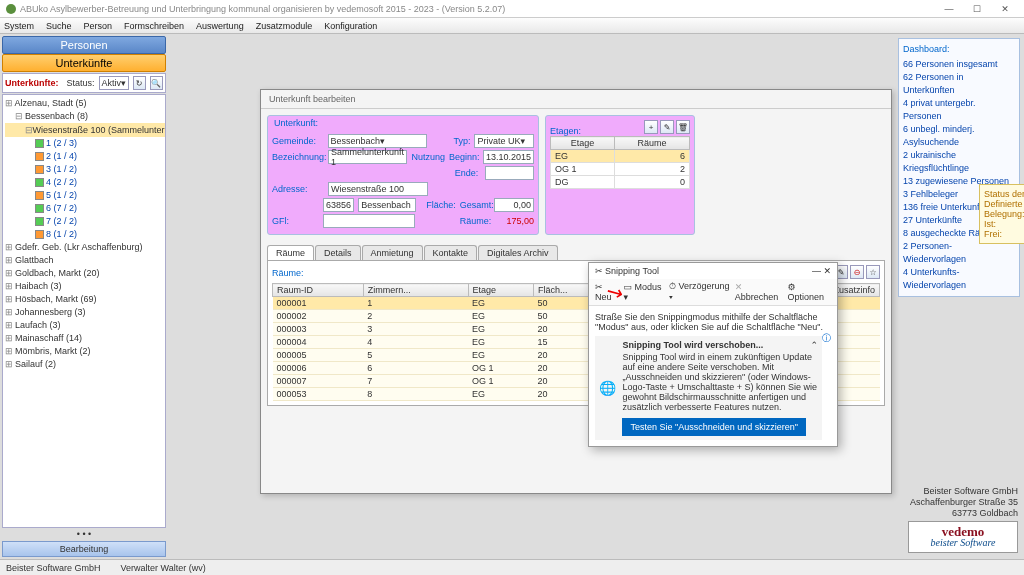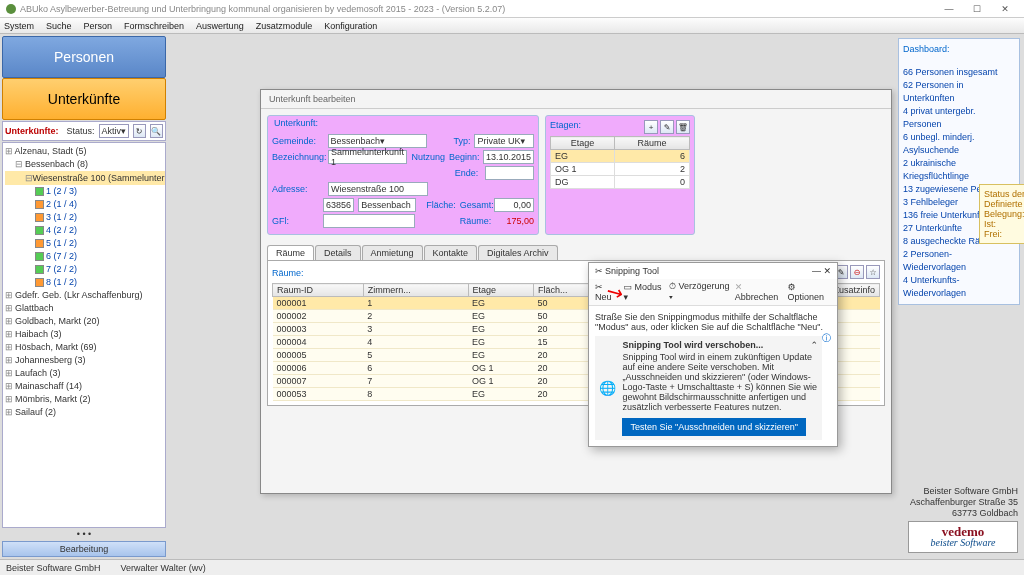--- a/index.html
+++ b/index.html
@@ -6,21 +6,21 @@
 body{background:#ddd;width:1024px;height:575px;position:relative;overflow:hidden}
 .titlebar{height:18px;background:#fff;display:flex;align-items:center;padding:0 6px;border-bottom:1px solid #ccc}
 .titlebar .icon{width:10px;height:10px;background:#5a8f3d;border-radius:50%;margin-right:4px}
 .titlebar .ttl{color:#888;flex:1}
 .winbtns{display:flex;gap:2px}
 .winbtns span{width:26px;text-align:center;color:#555}
 .menubar{height:16px;background:linear-gradient(#fdfdfd,#e8e8e8);display:flex;align-items:center;padding:0 4px;border-bottom:1px solid #bbb}
 .menubar span{margin-right:12px;color:#222}
 .layout{display:flex;height:525px}
 .leftcol{width:168px;padding:2px;display:flex;flex-direction:column}
-.panel-hd{background:linear-gradient(#7fa8e0,#5a87c8);color:#fff;text-align:center;padding:12px;border:1px solid #3a67a8;border-radius:2px;font-size:14px}
+.panel-hd{background:linear-gradient(#7fa8e0,#5a87c8);color:#fff;text-align:center;padding:2px;border:1px solid #3a67a8;border-radius:2px;font-size:11px}
 .panel-hd.orange{background:linear-gradient(#ffcf6f,#ffb030);color:#000;border-color:#d08000}
 .filterrow{background:#fff;border:1px solid #aac;padding:2px;display:flex;align-items:center;gap:4px;margin-top:1px}
 .filterrow .lbl{color:#b00;font-weight:bold}
 .sel{border:1px solid #99b;background:#fff;padding:0 2px;height:14px;display:inline-flex;align-items:center}
 .iconbtn{width:14px;height:14px;border:1px solid #99b;background:linear-gradient(#fff,#dde8f5);display:inline-flex;align-items:center;justify-content:center;font-size:8px}
 .tree{flex:1;background:#fff;border:1px solid #aac;overflow:auto;padding:2px;margin-top:1px}
 .tree div{white-space:nowrap;line-height:13px}
 .tree .lvl0::before{content:"⊞ ";color:#888}
 .tree .lvl1{padding-left:10px}
 .tree .lvl1::before{content:"⊟ ";color:#888}
@@ -56,21 +56,21 @@
 .raeume-hdr{display:flex;justify-content:space-between;align-items:center}
 .rtbl{width:100%;border-collapse:collapse;margin-top:2px}
 .rtbl th{background:linear-gradient(#f8f8f8,#e4e4e4);border:1px solid #bbb;padding:1px 4px;font-weight:normal;text-align:left}
 .rtbl td{border-bottom:1px solid #f0e8c8;padding:1px 4px;background:#fffdf0}
 .rtbl tr.hl td{background:#ffe9a8}
 .statusbox{position:absolute;right:-198px;top:94px;width:110px;background:#fffbe0;border:1px solid #d8c060;padding:4px}
 .statusbox .sh{color:#b07000}
 .statusbox .sr{display:flex;justify-content:space-between}
 .rightcol{width:130px;padding:4px}
 .dash{border:1px solid #a8c0e0;background:#f8faff;padding:4px}
-.dash .dh{color:#06c;margin-bottom:10px}
+.dash .dh{color:#06c;margin-bottom:2px}
 .dash div{color:#0645ad;line-height:13px;cursor:default}
 .vendor{position:absolute;right:6px;bottom:22px;text-align:right;color:#555;font-size:8px;line-height:11px}
 .logo{width:110px;height:32px;border:1px solid #999;background:#fff;margin-top:2px;display:flex;flex-direction:column;align-items:center;justify-content:center}
 .logo .l1{font-family:serif;font-size:13px;color:#8a1020;font-weight:bold}
 .logo .l2{font-family:cursive;font-size:10px;color:#0a4a8a;font-style:italic}
 .statusbar{position:absolute;bottom:0;left:0;right:0;height:16px;background:#eee;border-top:1px solid #bbb;display:flex;align-items:center;padding:0 6px;gap:20px}
 .snip{position:absolute;left:420px;top:228px;width:250px;background:#fff;border:1px solid #999;box-shadow:3px 3px 10px rgba(0,0,0,.3);font-size:9px}
 .snip .shdr{display:flex;justify-content:space-between;align-items:center;padding:3px 6px;color:#555}
 .snip .stbar{display:flex;align-items:center;gap:4px;padding:2px 6px;border-bottom:1px solid #ddd;background:#fafafa}
 .snip .stbar span{color:#333}
@@ -185,21 +185,21 @@
             </div>
      <div class="frow">
               <span class="flbl">GFl:</span>
               <span class="inp" style="width:100px"></span>
               <span style="width:40px"></span>
               <span style="color:#06c;width:30px">Räume:</span>
               <span class="rred" style="width:44px;text-align:right">175,00</span>
             </div>
     </div>
     <div class="group" style="width:150px">
-     <div style="display:flex;justify-content:space-between;align-items:flex-start">
+     <div style="display:flex;justify-content:space-between;align-items:flex-end">
               <span class="ghdr" style="margin:0;padding:0">Etagen:</span>
       <div class="toolbar-r">
                 <span class="iconbtn">+</span>
                 <span class="iconbtn">✎</span>
                 <span class="iconbtn">🗑</span>
               </div>
      </div>
      <table class="etagen-tbl" id="ettbl">
               <tbody>
                 <tr>

